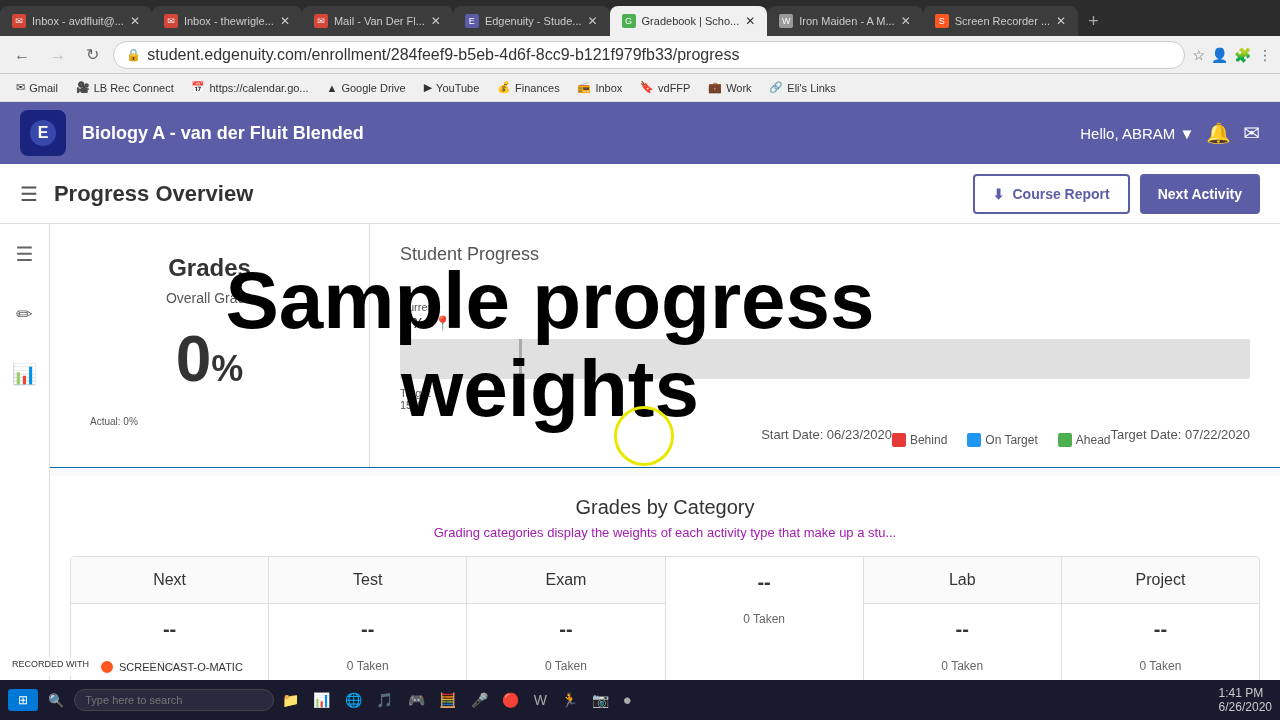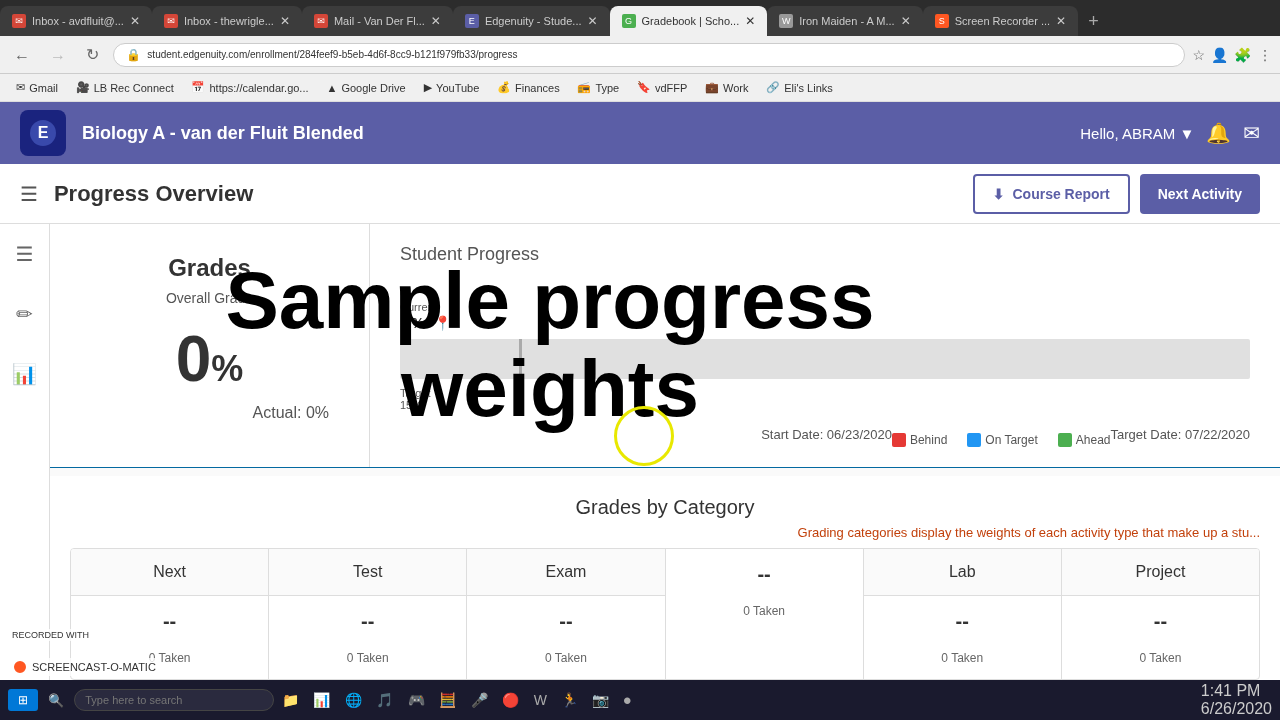--- a/index.html
+++ b/index.html
@@ -10,21 +10,21 @@
     .tab .tab-favicon { width: 14px; height: 14px; border-radius: 2px; flex-shrink: 0; }
     .tab .tab-label { flex: 1; overflow: hidden; text-overflow: ellipsis; font-size: 11px; }
     .tab .close-btn { font-size: 12px; cursor: pointer; flex-shrink: 0; }
     .tab-new { padding: 4px 10px; color: #aaa; font-size: 18px; cursor: pointer; }
 
     .nav-bar { display: flex; align-items: center; background: #f0f0f0; padding: 4px 8px; gap: 8px; height: 38px; border-bottom: 1px solid #ccc; }
     .nav-btn { background: none; border: none; cursor: pointer; color: #666; font-size: 16px; padding: 2px 6px; }
     .nav-btn:disabled { color: #bbb; }
     .address-bar { flex: 1; background: white; border: 1px solid #ccc; border-radius: 16px; padding: 4px 12px; font-size: 12px; color: #333; display: flex; align-items: center; gap: 6px; }
     .address-bar .lock { color: #333; font-size: 12px; }
-    .address-text { flex: 1; font-size: 10px; color: #333; }
+    .address-text { flex: 1; font-size: 16px; color: #333; }
     .browser-actions { display: flex; gap: 6px; }
     .browser-action-btn { background: none; border: none; cursor: pointer; font-size: 14px; color: #666; }
 
     .bookmarks-bar { display: flex; align-items: center; background: #f0f0f0; padding: 2px 8px; gap: 2px; height: 28px; border-bottom: 1px solid #ddd; overflow: hidden; }
     .bookmark { font-size: 11px; color: #333; padding: 2px 8px; border-radius: 3px; cursor: pointer; white-space: nowrap; display: flex; align-items: center; gap: 4px; }
 
     
     .app-header { background: #5b5ea6; display: flex; align-items: center; padding: 0 20px; height: 62px; gap: 16px; }
     .app-logo { width: 46px; height: 46px; background: #1a237e; border-radius: 8px; display: flex; align-items: center; justify-content: center; color: white; font-size: 22px; flex-shrink: 0; }
     .app-title { color: white; font-size: 18px; font-weight: bold; flex: 1; }
@@ -46,61 +46,61 @@
 
     .content-area { flex: 1; background: #fafafa; overflow: auto; }
 
     
     .progress-section { display: flex; background: white; margin: 0; border-bottom: 1px solid #0369a1; }
     .grades-panel { width: 320px; padding: 30px 40px; border-right: 1px solid #ddd; flex-shrink: 0; }
     .grades-title { font-size: 24px; font-weight: bold; color: #333; text-align: center; margin-bottom: 8px; }
     .overall-grade-label { text-align: center; color: #555; font-size: 14px; margin-bottom: 16px; }
     .grade-value { text-align: center; font-size: 64px; font-weight: bold; color: #333; margin-bottom: 4px; }
     .grade-pct { font-size: 36px; }
-    .actual-label { text-align: right; color: #555; font-size: 16px; margin-top: 8px; }
+    .actual-label { text-align: left; color: #555; font-size: 10px; margin-top: 20px; }
 
     .progress-panel { flex: 1; padding: 20px 30px; }
     .student-progress-title { font-size: 18px; color: #555; text-align: left; }
     .progress-bar-section { margin-bottom: 10px; }
     .progress-track { position: relative; height: 40px; background: #e0e0e0; border-radius: 2px; margin: 8px 0; }
     .progress-fill { height: 100%; background: #e0e0e0; border-radius: 2px; }
     .target-line { position: absolute; top: 0; bottom: 0; width: 3px; background: #aaa; left: 14%; }
     .target-label-group { margin-top: 4px; font-size: 11px; color: #555; }
 
     .legend-row { display: flex; align-items: center; gap: 20px; margin-top: 12px; }
     .legend-item { display: flex; align-items: center; gap: 4px; font-size: 12px; color: #555; }
     .legend-dot { width: 14px; height: 14px; border-radius: 2px; }
 
     .dates-row { display: flex; justify-content: flex-end; align-items: center; margin-top: 10px; }
     .date-label { font-size: 13px; color: #555; }
 
     
     .category-section { background: white; margin-top: 8px; padding: 20px; }
     .category-title { text-align: center; font-size: 20px; color: #333; margin-bottom: 6px; }
-    .category-subtitle { text-align: right; font-size: 13px; color: #c2410c; margin-bottom: 8px; }
+    .category-subtitle { text-align: center; font-size: 13px; color: #a21caf; margin-bottom: 16px; }
     .category-table { display: flex; border: 1px solid #ddd; border-radius: 4px; overflow: hidden; }
     .category-col { flex: 1; border-right: 1px solid #ddd; }
     .category-col:last-child { border-right: none; }
     .category-header { padding: 14px 10px; text-align: center; font-size: 16px; font-weight: normal; color: #333; border-bottom: 1px solid #ddd; background: #fafafa; }
     .category-value { padding: 14px 10px; text-align: center; font-size: 20px; font-weight: bold; color: #333; }
     .category-taken { padding: 4px 10px 14px; text-align: center; font-size: 12px; color: #666; }
 
     
     .overlay-text { position: absolute; top: 155px; left: 200px; font-size: 80px; font-weight: 900; color: black; text-align: center; z-index: 10; pointer-events: none; width: 700px; line-height: 1.1; }
 
     
     .cursor-ring { position: absolute; width: 60px; height: 60px; border: 3px solid #e8e800; border-radius: 50%; top: 304px; left: 614px; z-index: 20; pointer-events: none; }
 
     
     .taskbar { background: #1a1a2e; display: flex; align-items: center; height: 40px; padding: 0 8px; gap: 4px; position: relative; }
     .taskbar-start { background: #0078d7; border: none; color: white; padding: 4px 10px; border-radius: 3px; font-size: 12px; cursor: pointer; }
     .taskbar-search { background: #2a2a3e; border: 1px solid #444; color: #ccc; padding: 4px 30px 4px 10px; border-radius: 16px; font-size: 11px; width: 200px; }
     .taskbar-icons { display: flex; gap: 6px; align-items: center; }
     .taskbar-icon { color: #aaa; font-size: 14px; padding: 4px; cursor: pointer; }
-    .taskbar-right { margin-left: auto; display: flex; align-items: center; gap: 10px; color: #ccc; font-size: 16px; }
+    .taskbar-right { margin-left: auto; display: flex; align-items: center; gap: 10px; color: #ccc; font-size: 12px; }
 
     .content-wrapper { position: relative; }
   </style>
 </head>
 <body>
 
 <div style="position:relative; width:1280px; height:720px; overflow:hidden;">
 
   <div class="tab-bar">
 
@@ -178,21 +178,21 @@
     <div class="bookmark">
         <span>▶</span>
         <span>YouTube</span>
       </div>
     <div class="bookmark">
         <span>💰</span>
         <span>Finances</span>
       </div>
     <div class="bookmark">
         <span>📻</span>
-        <span>Type</span>
+        <span>Inbox</span>
       </div>
     <div class="bookmark">
         <span>🔖</span>
         <span>vdFFP</span>
       </div>
     <div class="bookmark">
         <span>💼</span>
         <span>Work</span>
       </div>
     <div class="bookmark">
@@ -334,21 +334,21 @@
           </div>
         </div>
 
       </div>
     </div>
 
     <div class="overlay-text">Sample progress weights</div>
 
     <div class="cursor-ring"></div>
 
-    <div style="position:absolute; bottom:44px; left:8px; z-index:20; display:flex; flex-direction:column; gap:17px;margin-top:16px;">
+    <div style="position:absolute; bottom:44px; left:8px; z-index:20; display:flex; flex-direction:row; gap:2px;margin-top:16px;">
       <div style="font-size:9px; color:#333; background:rgba(255,255,255,0.8); padding:1px 4px;">RECORDED WITH</div>
       <div style="display:flex; align-items:center; gap:4px; font-size:11px; color:#333; background:rgba(255,255,255,0.8); padding:1px 4px;">
         <div style="width:16px; height:16px; border-radius:50%; background:#ff5722; border:2px solid white;"></div>
         SCREENCAST-O-MATIC
       </div>
     </div>
 
   </div>
 
   <div class="taskbar" style="position:absolute; bottom:0; left:0; right:0; height:40px;">

